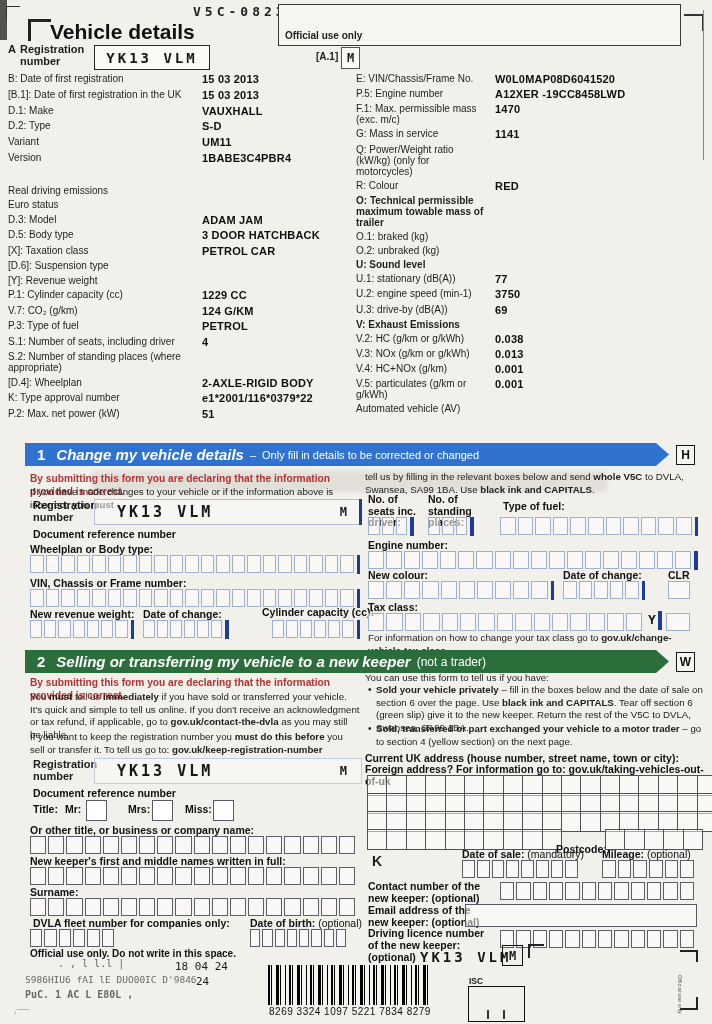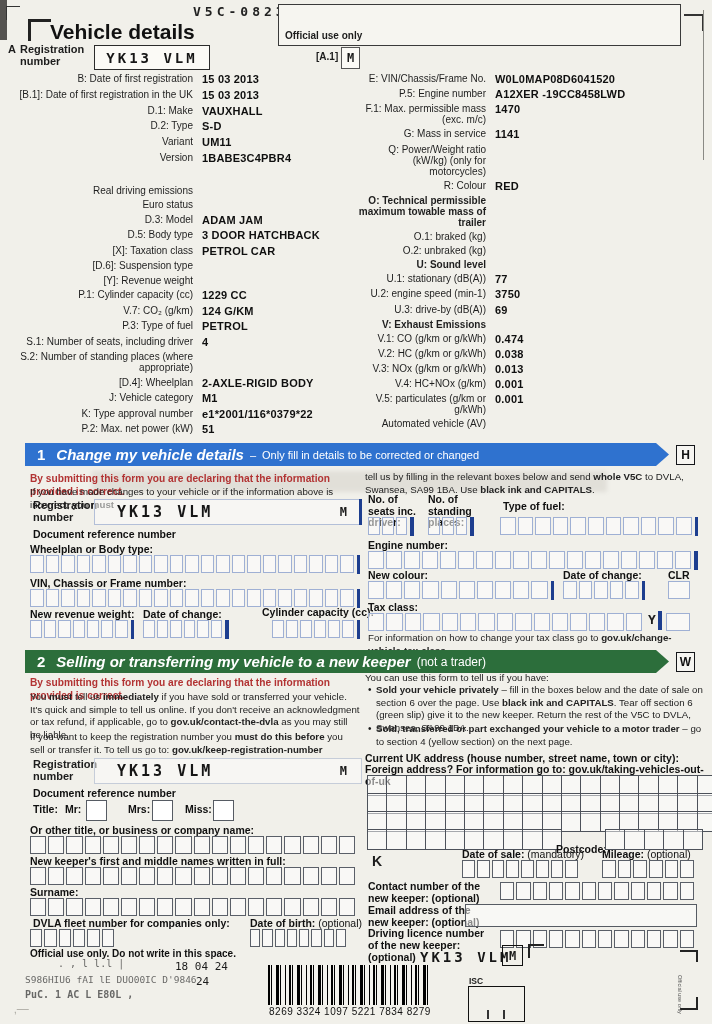--- a/index.html
+++ b/index.html
@@ -19,21 +19,21 @@
   #a1-lab{left:316px;top:51px;font-size:10px;font-weight:700;}
   #a1-box{left:341px;top:47px;width:17px;height:20px;border:1.4px solid #555;background:#fbfaf6;
           font-family:"DejaVu Sans Mono",monospace;font-weight:700;font-size:12px;display:flex;align-items:center;justify-content:center;}
   #a-prefix{left:8px;top:43px;font-size:11px;font-weight:700;}
   #a-reg-label{left:20px;top:43px;width:72px;font-size:11px;font-weight:700;line-height:1.1;}
   #a-reg-box{left:94px;top:45px;width:114px;height:23px;border:1.6px solid #2b2b2b;background:#fbfaf6;
              display:flex;align-items:center;justify-content:center;}
   .mono-reg{font-family:"DejaVu Sans Mono",monospace;font-weight:700;letter-spacing:3px;font-size:14px;color:#161616;}
   
   .kv .row{display:flex;line-height:1.12;}
-  .kv .lab{width:185px;text-align:right;font-size:10px;color:#1e1e1e;flex:none;}
+  .kv .lab{width:185px;text-align:left;font-size:10px;color:#1e1e1e;flex:none;}
   .kv .val{margin-left:9px;font-size:11px;font-weight:700;color:#0f0f0f;letter-spacing:.2px;white-space:nowrap;}
   .kv.right .lab{width:130px;}
   #kv-lt{left:8px;top:73px;width:348px;} #kv-lt .row{margin-bottom:3.5px;}
   #kv-lm{left:8px;top:185px;width:348px;} #kv-lm .row{margin-bottom:3.2px;}
   #kv-r{left:356px;top:73px;width:352px;} #kv-r .row{margin-bottom:2.8px;}
   .row.b .lab{font-weight:700;}
   
   .banner{left:25px;width:644px;height:23px;color:#fff;display:flex;align-items:center;padding-left:12px;box-sizing:border-box;
           clip-path:polygon(0 0,calc(100% - 13px) 0,100% 50%,calc(100% - 13px) 100%,0 100%);}
   .banner .num{font-weight:800;font-size:15px;margin-right:11px;}
@@ -176,24 +176,20 @@
       </div>
       <div class="row">
         <span class="lab">S.2: Number of standing places (where appropriate)</span>
         <span class="val"></span>
       </div>
       <div class="row">
         <span class="lab">[D.4]: Wheelplan</span>
         <span class="val">2-AXLE-RIGID BODY</span>
       </div>
       <div class="row">
-        <span class="lab">J: Vehicle category</span>
-        <span class="val">M1</span>
-      </div>
-      <div class="row">
         <span class="lab">K: Type approval number</span>
         <span class="val">e1*2001/116*0379*22</span>
       </div>
       <div class="row">
         <span class="lab">P.2: Max. net power (kW)</span>
         <span class="val">51</span>
       </div>
     </div>
   <div class="abs kv right" id="kv-r">
 
@@ -245,24 +241,20 @@
         <span class="lab">U.2: engine speed (min-1)</span>
         <span class="val">3750</span>
       </div>
       <div class="row">
         <span class="lab">U.3: drive-by (dB(A))</span>
         <span class="val">69</span>
       </div>
       <div class="row b">
         <span class="lab">V: Exhaust Emissions</span>
         <span class="val"></span>
-      </div>
-      <div class="row">
-        <span class="lab">V.1: CO (g/km or g/kWh)</span>
-        <span class="val">0.474</span>
       </div>
       <div class="row">
         <span class="lab">V.2: HC (g/km or g/kWh)</span>
         <span class="val">0.038</span>
       </div>
       <div class="row">
         <span class="lab">V.3: NOx (g/km or g/kWh)</span>
         <span class="val">0.013</span>
       </div>
       <div class="row">

